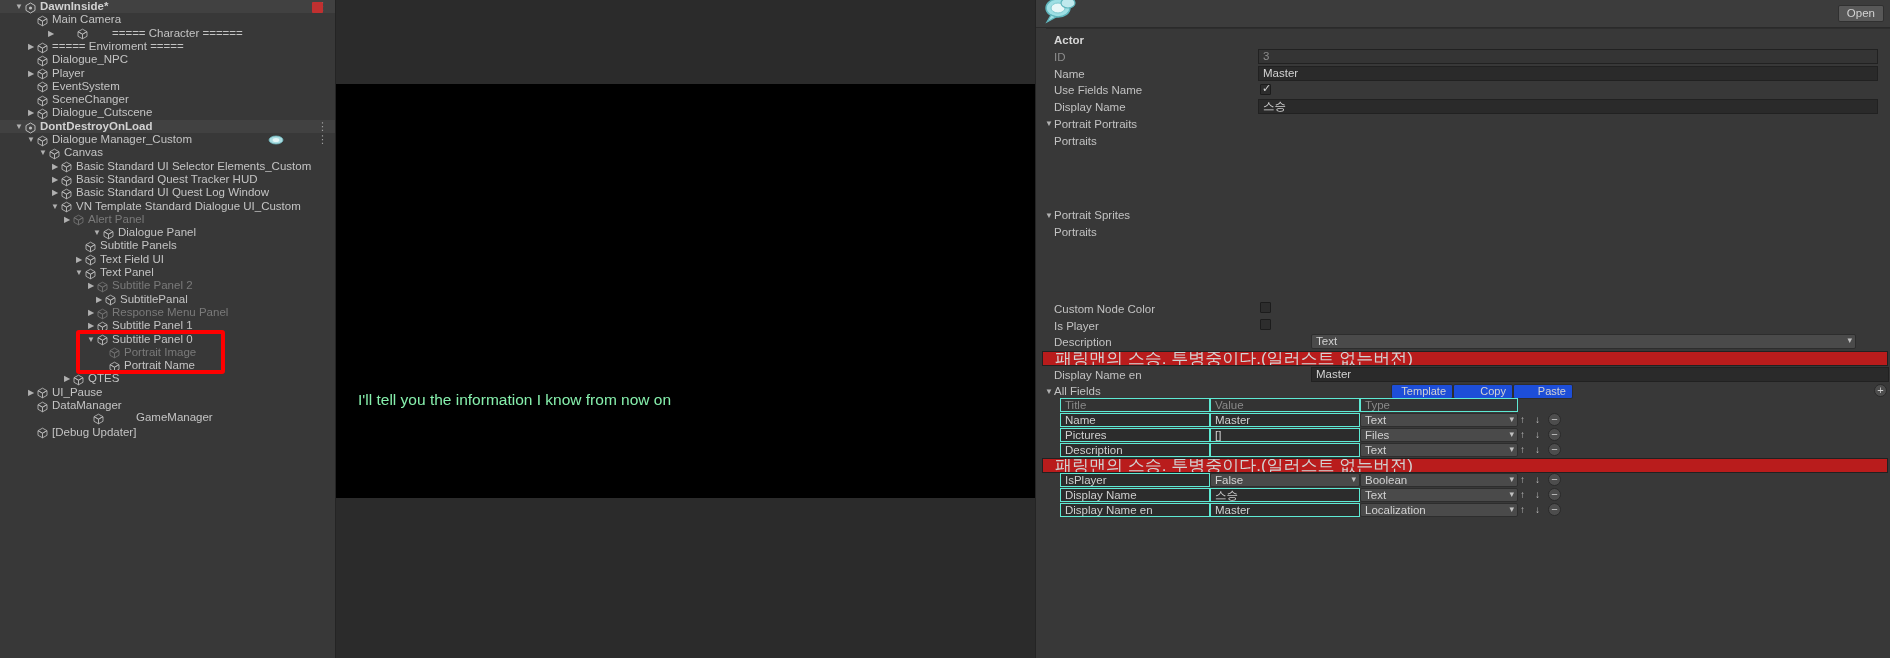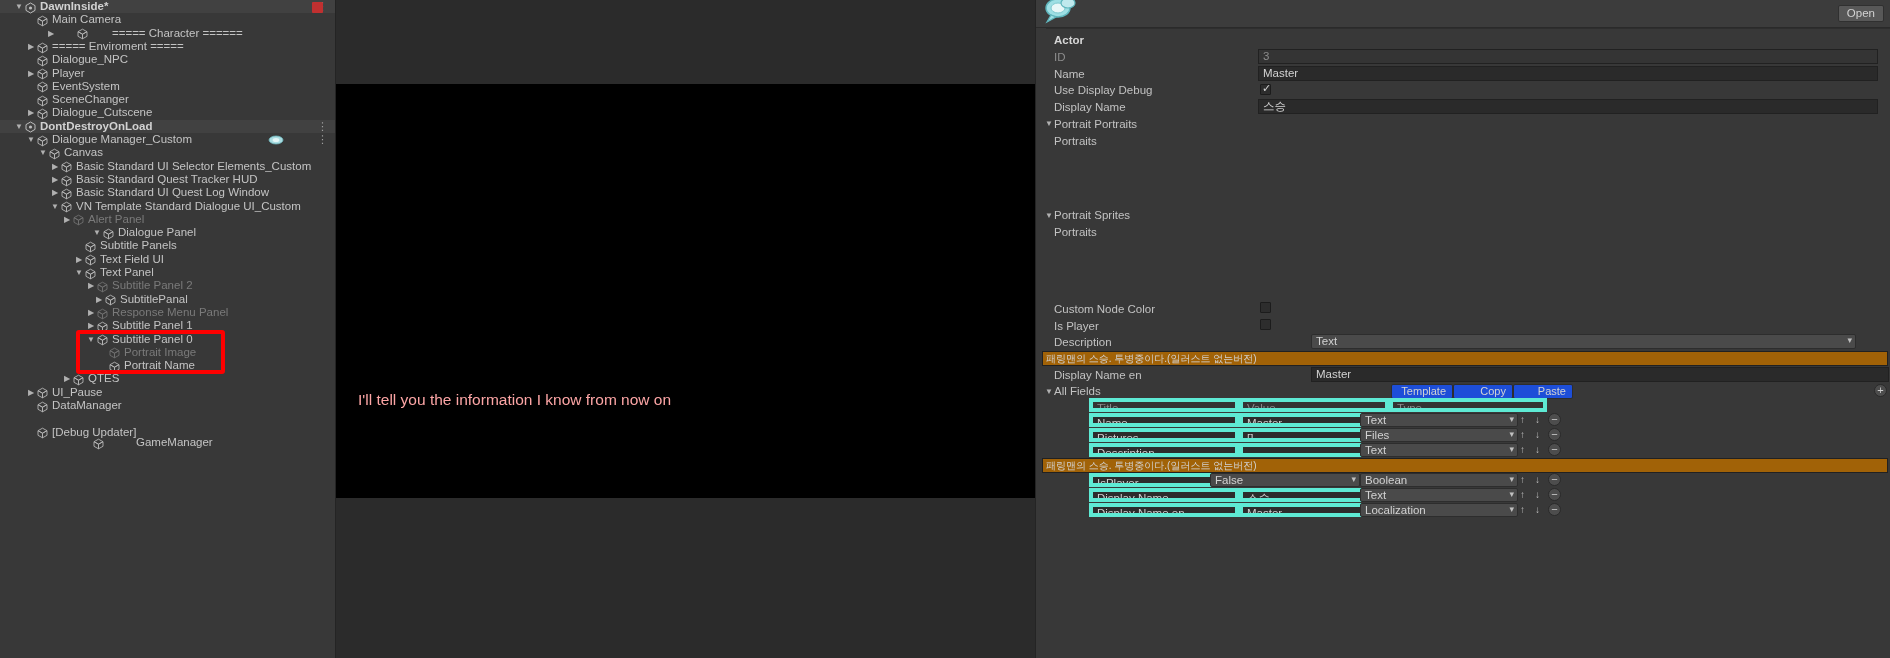--- a/index.html
+++ b/index.html
@@ -21,21 +21,21 @@
     overflow:hidden;
   }
   .h-row {
     position:relative;
     height:13.3px; line-height:13.3px;
     white-space:nowrap;
     display:flex; align-items:center;
     font-size:11.5px;
     padding-left:0;
   }
-  .h-row.scene { background:#414141; }
+  .h-row.scene { background:#414141;align-items:flex-end; }
   .h-row .tw {
     width:10px; min-width:10px; text-align:center;
     font-size:8px; color:#b0b0b0;
     display:inline-block;
   }
   .h-row .tw.down::before { content:"\25BC"; }
   .h-row .tw.right::before { content:"\25B6"; }
   .h-row .tw.none::before { content:""; }
   .h-icon {
     width:13px; min-width:13px; height:12px;
@@ -80,21 +80,21 @@
   .game-top {
     position:absolute; left:0; top:0; width:699px; height:84px;
     background:#2b2b2b;
   }
   .game-bottom {
     position:absolute; left:0; top:498px; width:699px; height:160px;
     background:#2b2b2b;
   }
   .dialogue-line {
     position:absolute; left:22px; top:307px;
-    color:#fca5a5; font-size:15.5px;
+    color:#86efac; font-size:15.5px;
     font-family:"Liberation Sans", sans-serif;
     text-shadow:0 0 2px #000;
   }
   .continue-arrow {
     position:absolute; left:652px; top:442px;
     width:0;height:0;
     border-left:13px solid #e8e8e8;
     border-top:8px solid transparent;
     border-bottom:8px solid transparent;
   }
@@ -171,38 +171,38 @@
   .toolbtn {
     position:absolute; height:15px;
     background:#1d4ed8; border:1px solid #2d2d2d; border-radius:2px;
     color:#d2d2d2; font-size:11px; line-height:13px;
     text-align:right; padding:0 6px;
   }
 
   
   .tbl-hdr-cell, .tbl-cell {
     position:absolute; height:14px; line-height:12px;
-    background:#2c2c2c; border:4px solid #5eead4;
+    background:#2c2c2c; border:1px solid #5eead4;
     color:#cfcfcf; font-size:11.5px;
-    padding-left:4px; white-space:nowrap; overflow:hidden;margin-left:29px;
+    padding-left:4px; white-space:nowrap; overflow:hidden;
   }
   .tbl-hdr-cell { color:#8a8a8a; background:#333333; }
   .rowbtn {
     position:absolute; width:13px; height:14px;
     color:#bdbdbd; font-size:10px; text-align:center; line-height:13px;
   }
   .minus-btn {
     position:absolute; width:13px; height:13px;
     background:#4d4d4d; border:1px solid #2a2a2a; border-radius:7px;
     color:#cfcfcf; font-size:11px; text-align:center; line-height:10px;
   }
   .desc-wide {
-    position:absolute; background:#a16207; border:1px solid #212121;
-    color:#d2d2d2; font-size:10px; height:15px; line-height:13px;
-    padding-left:3px; white-space:nowrap; overflow:hidden;
+    position:absolute; background:#b91c1c; border:1px solid #212121;
+    color:#d2d2d2; font-size:17px; height:15px; line-height:13px;
+    padding-left:12px; white-space:nowrap; overflow:hidden;
   }
   .divider {
     position:absolute; height:1px; background:#2e2e2e;
   }
 </style>
 </head>
 <body>
 
 <div class="app">
 
@@ -516,21 +516,21 @@
       <div class="h-row" style="position: absolute; left: 0px; right: 0px; top: 399px;">
         <span style="display: inline-block; width: 26px;"></span>
         <span class="tw none"></span>
         <span class="h-icon"><svg viewBox="0 0 13 12" width="13" height="12">
             <path d="M6.5 1.2 L11 3.7 L6.5 6.2 L2 3.7 Z" fill="none" stroke="#b4b4b4" stroke-width="0.9"></path>
             <path d="M2 3.7 L2 8.3 L6.5 10.8 L6.5 6.2 Z" fill="none" stroke="#b4b4b4" stroke-width="0.9"></path>
             <path d="M11 3.7 L11 8.3 L6.5 10.8 L6.5 6.2 Z" fill="none" stroke="#b4b4b4" stroke-width="0.9"></path>
           </svg></span>
         <span class="h-label">DataManager</span>
       </div>
-      <div class="h-row" style="position: absolute; left: 0px; right: 0px; top: 436px; gap: 28px;">
+      <div class="h-row" style="position: absolute; left: 0px; right: 0px; top: 411px; gap: 28px;">
         <span style="display: inline-block; width: 26px;"></span>
         <span class="tw none"></span>
         <span class="h-icon"><svg viewBox="0 0 13 12" width="13" height="12">
             <path d="M6.5 1.2 L11 3.7 L6.5 6.2 L2 3.7 Z" fill="none" stroke="#b4b4b4" stroke-width="0.9"></path>
             <path d="M2 3.7 L2 8.3 L6.5 10.8 L6.5 6.2 Z" fill="none" stroke="#b4b4b4" stroke-width="0.9"></path>
             <path d="M11 3.7 L11 8.3 L6.5 10.8 L6.5 6.2 Z" fill="none" stroke="#b4b4b4" stroke-width="0.9"></path>
           </svg></span>
         <span class="h-label">GameManager</span>
       </div>
       <div class="h-row" style="position: absolute; left: 0px; right: 0px; top: 425.6px;">
@@ -570,21 +570,21 @@
     <div class="divider" style="left:10px; top:28px; width:845px;"></div>
 
     <div class="sec-title" style="left:18px; top:34px;">Actor</div>
 
     <div class="fld-label dim" style="left:18px; top:51px;">ID</div>
     <div class="fld-val readonly" style="left:222px; top:49px; width:620px;">3</div>
 
     <div class="fld-label" style="left:18px; top:68px;">Name</div>
     <div class="fld-val" style="left:222px; top:66px; width:620px;">Master</div>
 
-    <div class="fld-label" style="left:18px; top:84px;">Use Display Debug</div>
+    <div class="fld-label" style="left:18px; top:84px;">Use Fields Name</div>
     <div class="chk on" style="left:224px; top:84px;"></div>
 
     <div class="fld-label" style="left:18px; top:101px;">Display Name</div>
     <div class="fld-val" style="left:222px; top:99px; width:620px;">스승</div>
 
     <div class="foldout" style="left:9px; top:119px;"></div>
     <div class="fld-label" style="left:18px; top:118px;">Portrait Portraits</div>
 
     <div class="fld-label" style="left:18px; top:135px;">Portraits</div>
 

